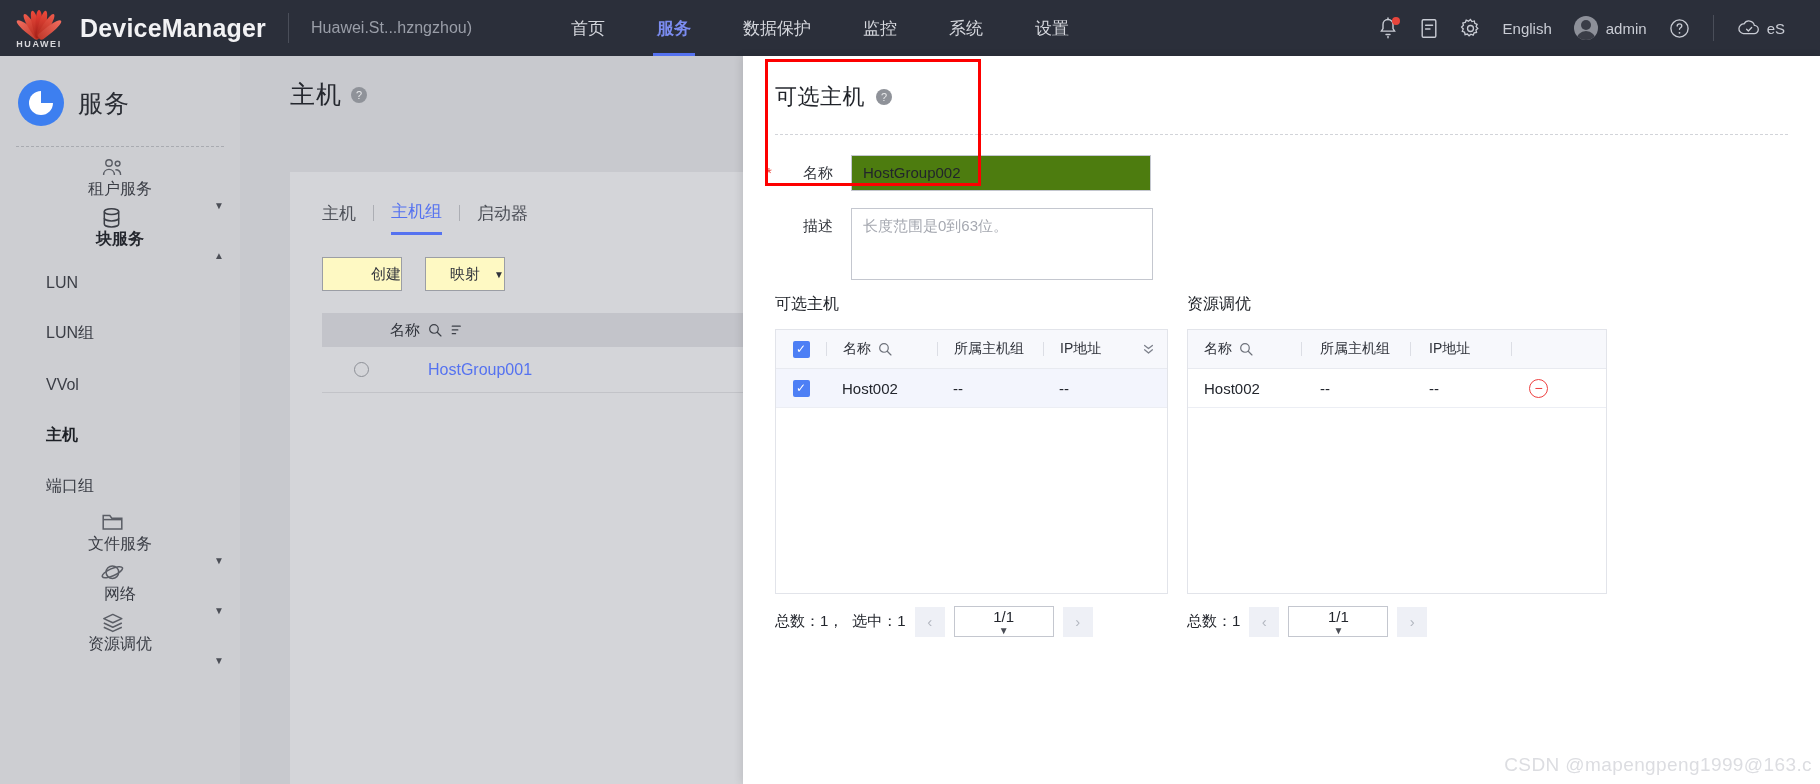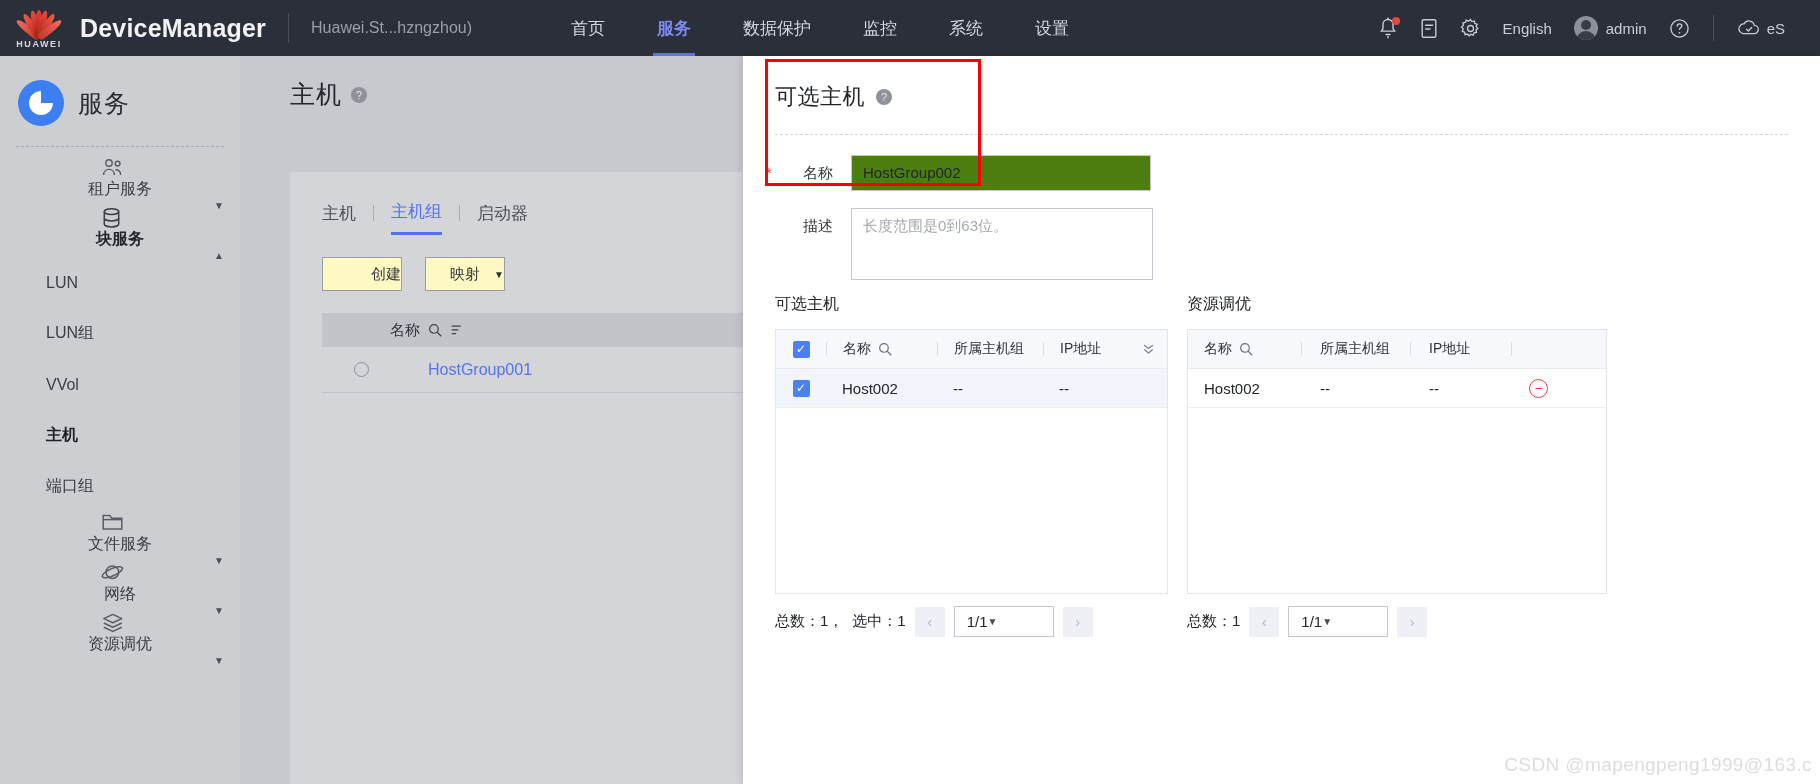--- a/index.html
+++ b/index.html
@@ -180,22 +180,22 @@
     font-size: 14px; line-height: 1; cursor: pointer;
   }
 
   .pager { display: flex; align-items: center; margin-top: 12px; font-size: 15px; color: #23262d; gap: 9px; }
   .pg-arrow {
     width: 30px; height: 30px; background: #eef0f6; color: #b3b7c0;
     display: flex; align-items: center; justify-content: center; font-size: 15px; cursor: pointer;
   }
   .pg-sel {
     width: 100px; height: 31px; border: 1px solid #c4c7cf; display: flex;
-    align-items: center; justify-content: flex-start; padding: 0 12px;
-    font-size: 15px; color: #23262d; cursor: pointer; background: #fff;
+    align-items: center; justify-content: center; padding: 0 12px;
+    font-size: 15px; color: #23262d; cursor: pointer; background: #fff; flex-direction: column;
   }
   .pg-sel .tri { font-size: 10px; color: #4a4d55; }
 
   .watermark {
     position: absolute; right: 8px; bottom: 8px; font-size: 19px; color: #dcdde1;
     letter-spacing: .4px; z-index: 30; pointer-events: none;
   }
   .icon-svg { display:block; }
 </style>
 </head>

